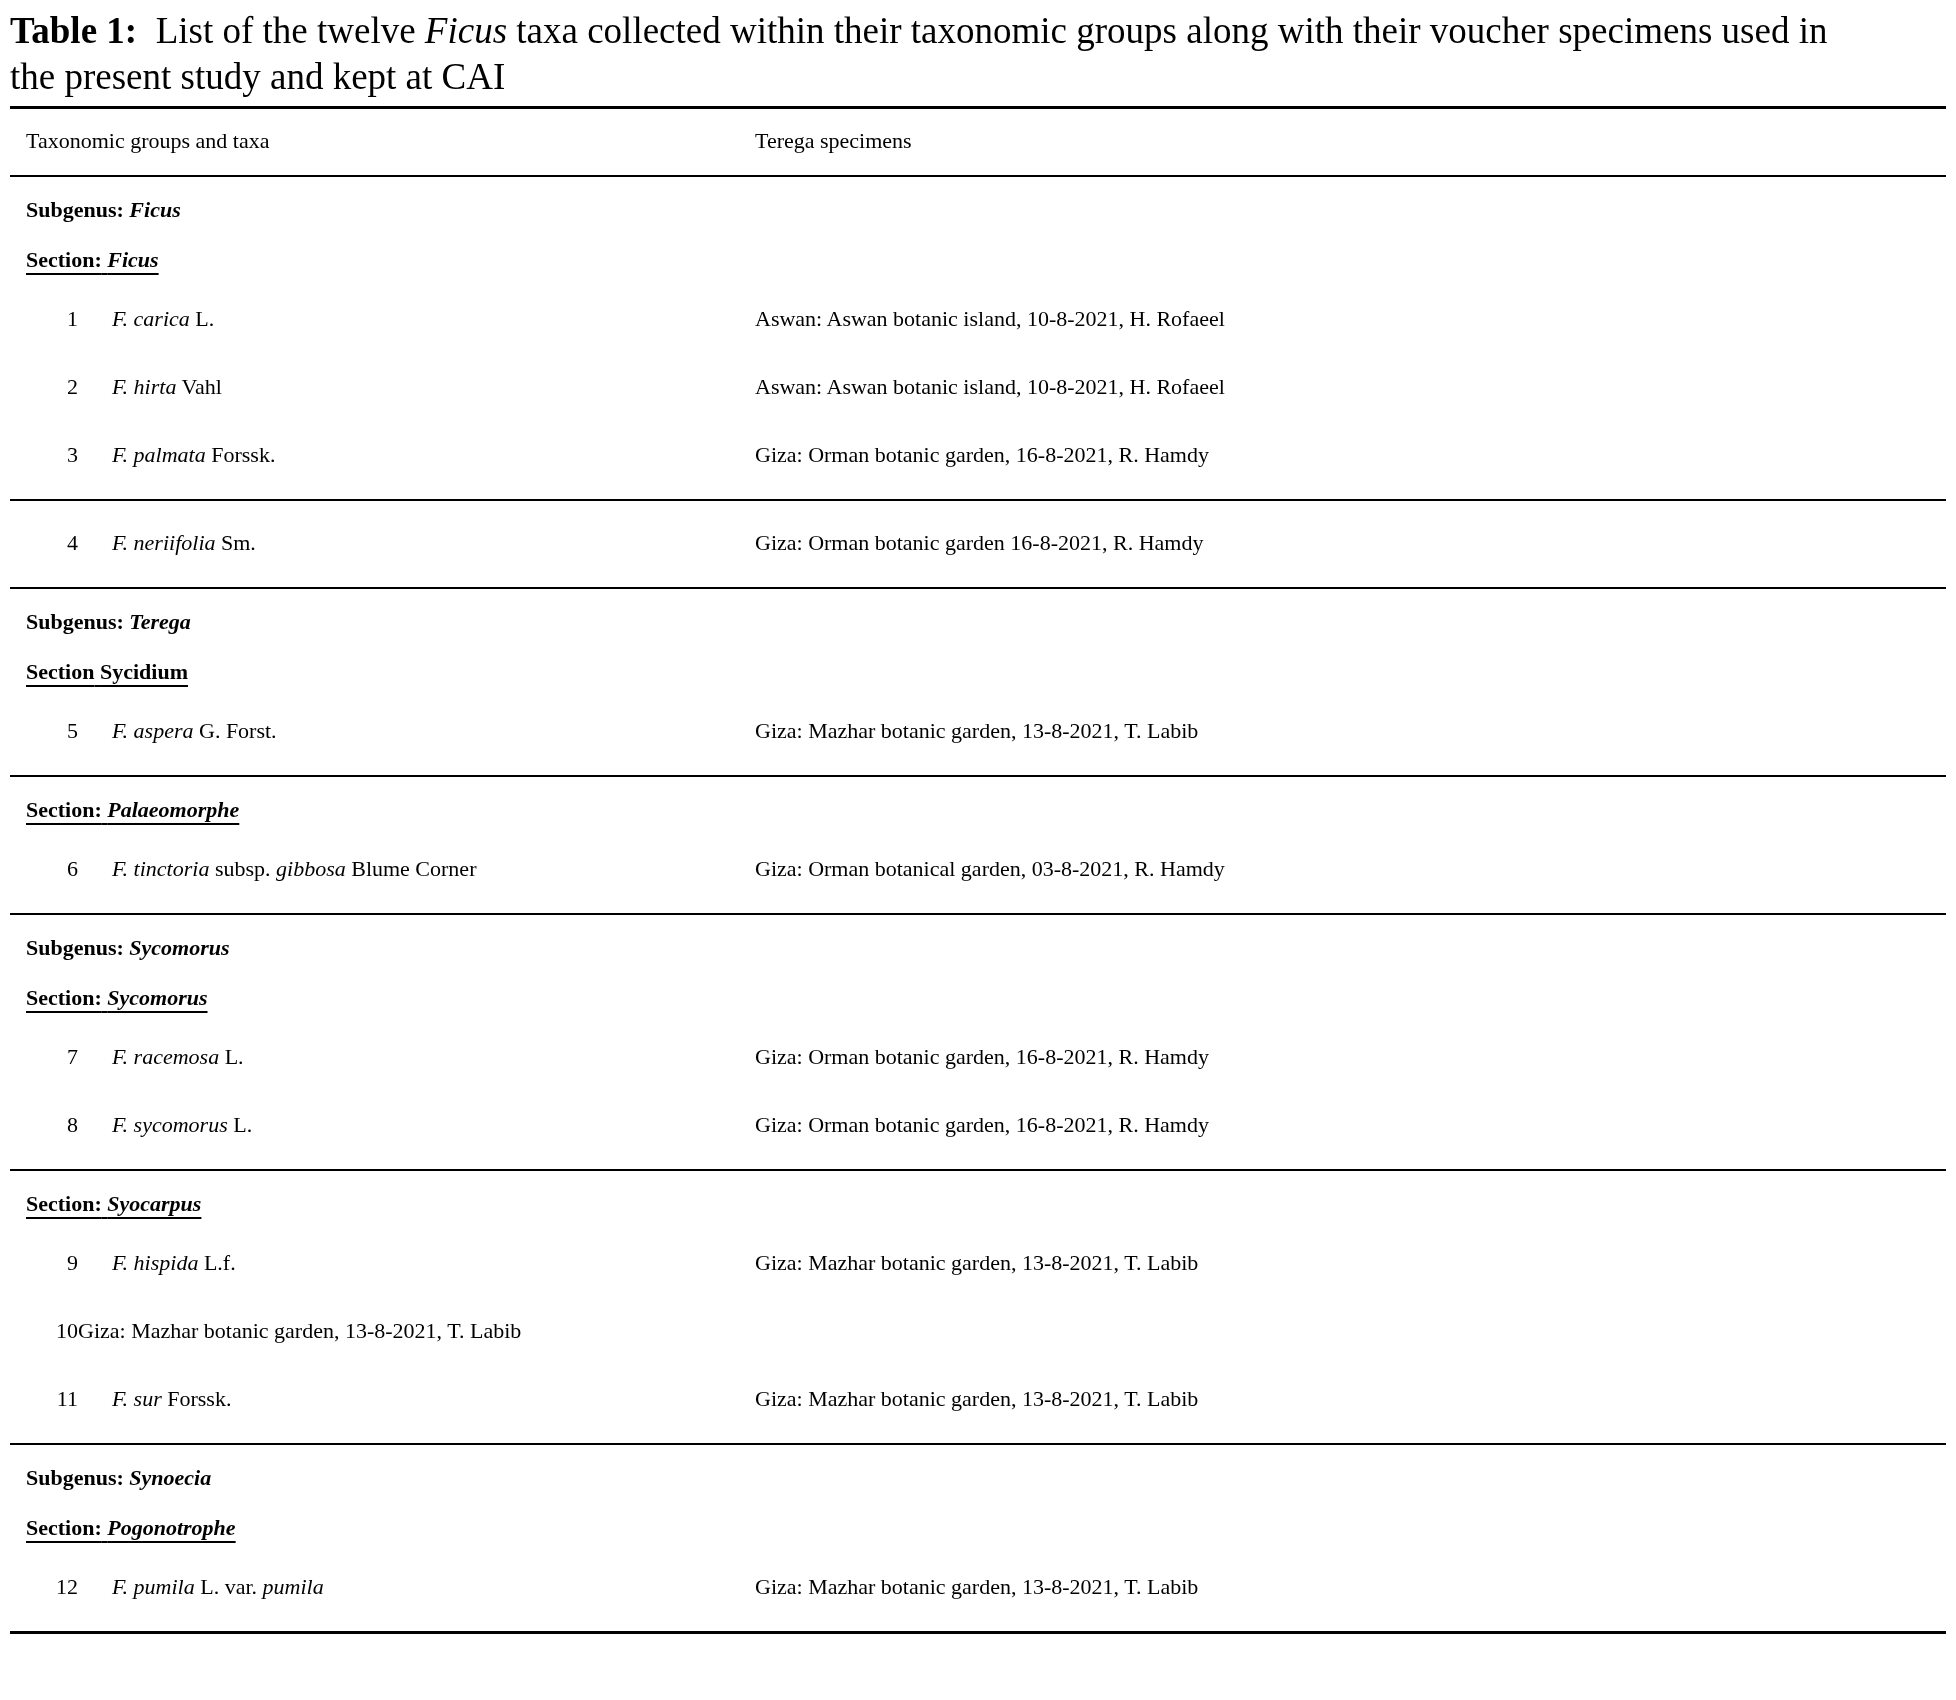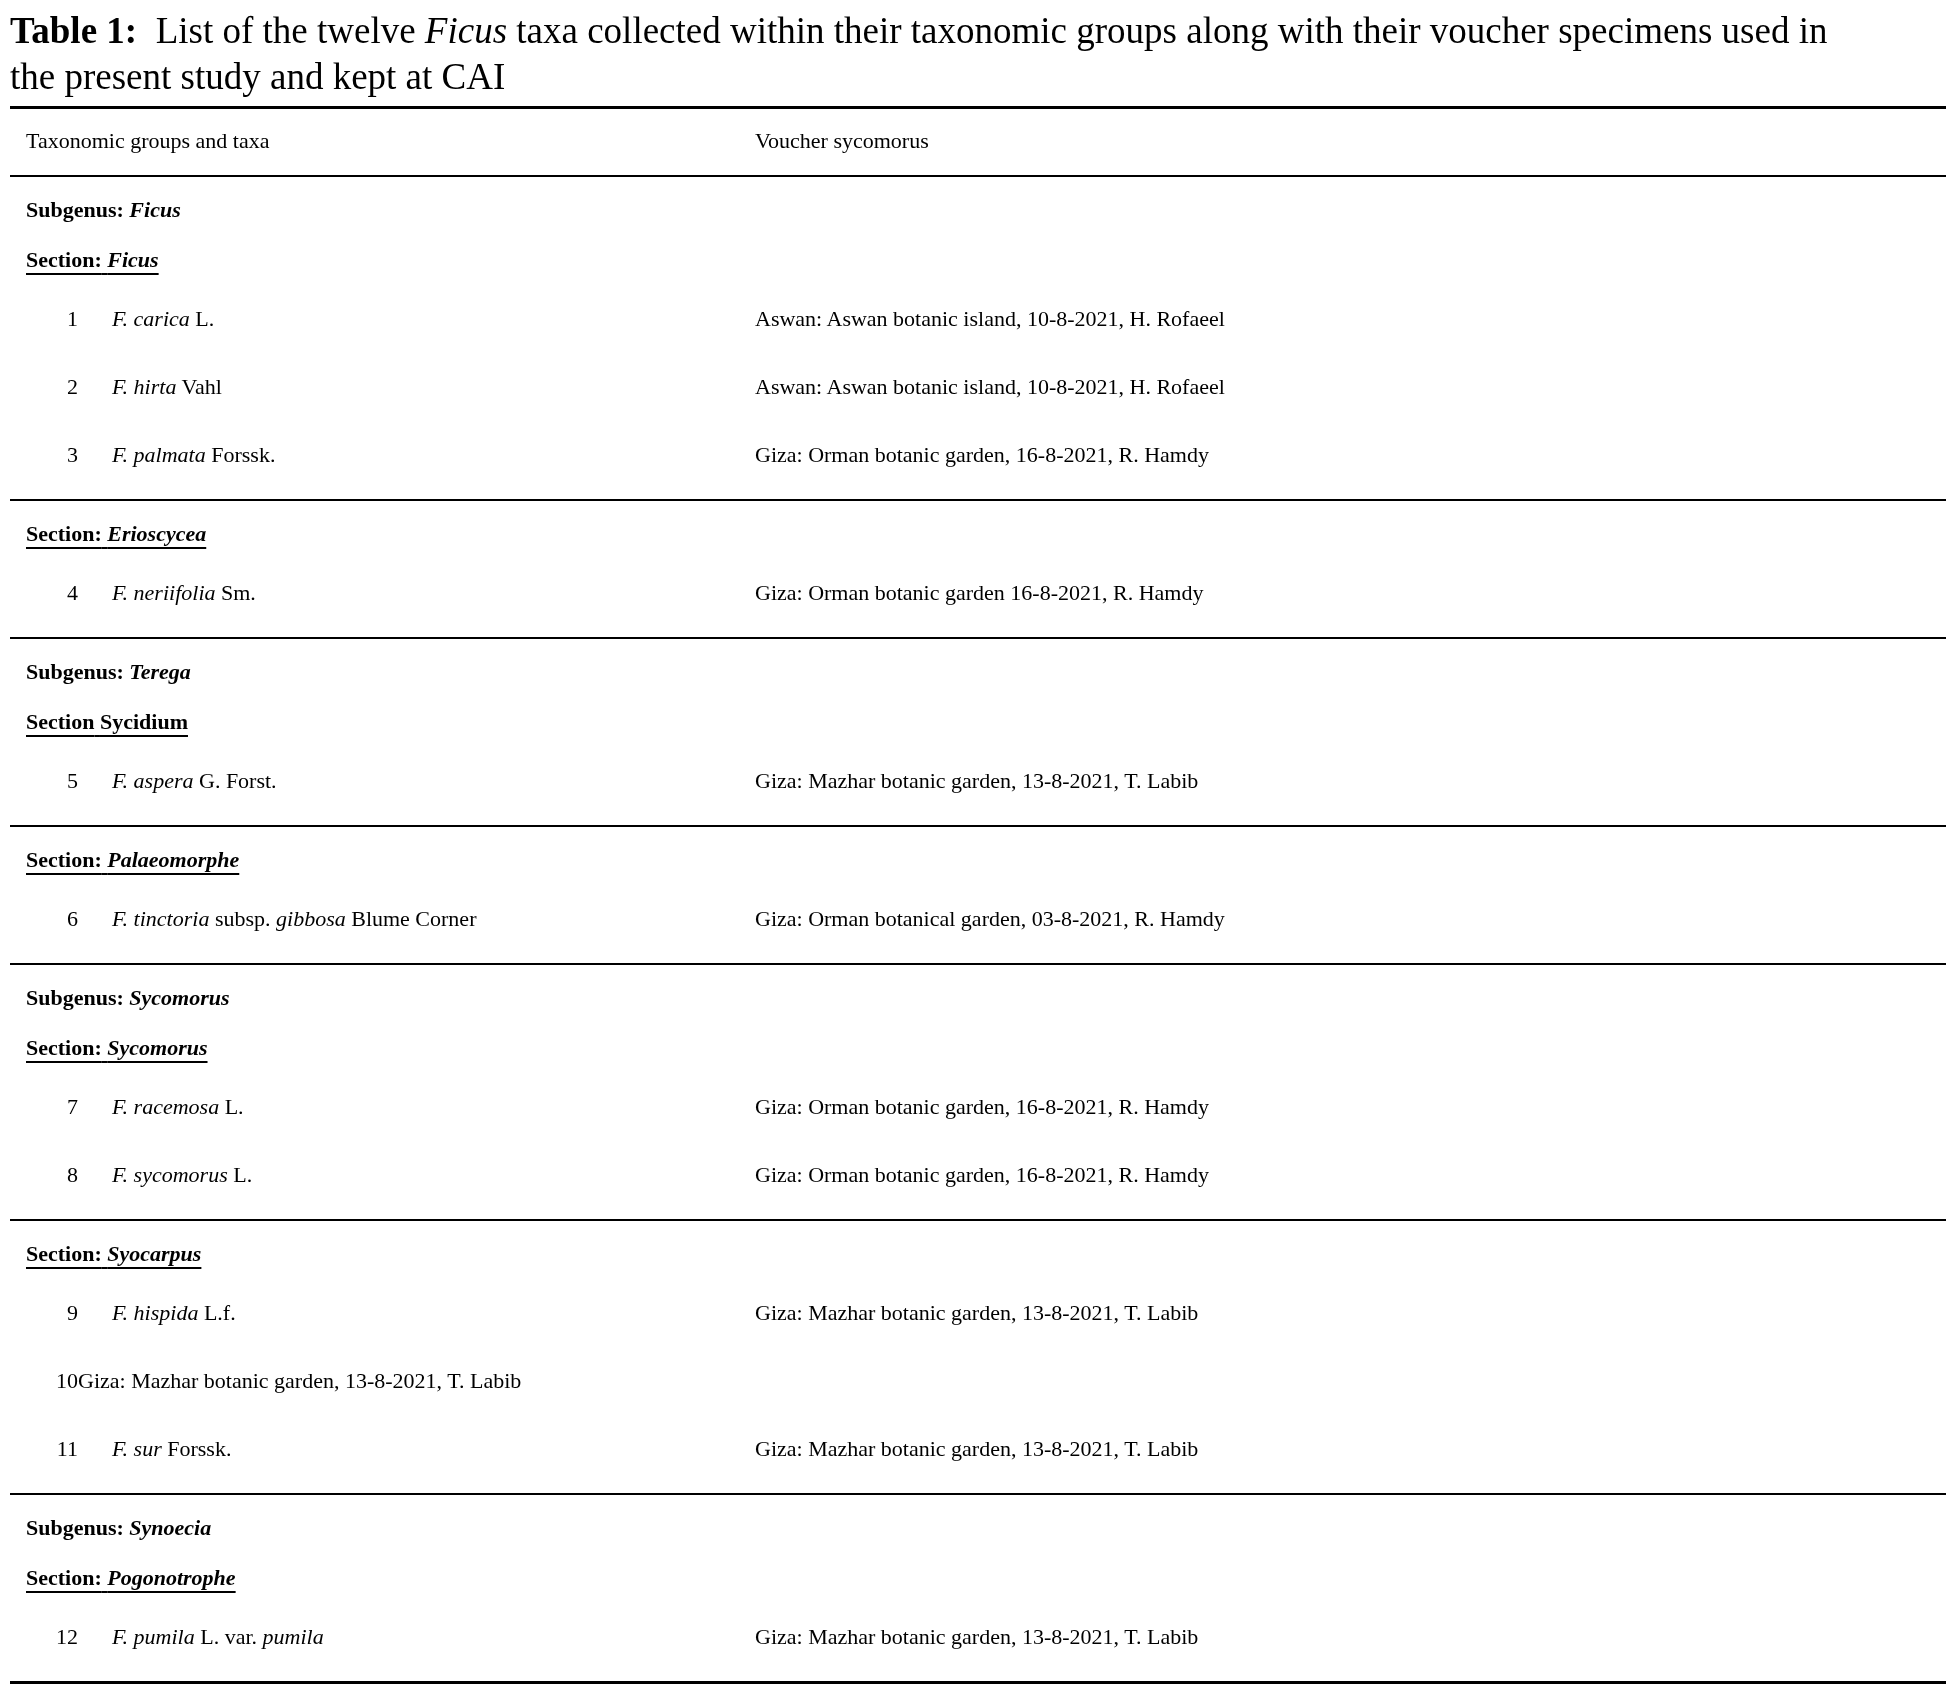--- a/index.html
+++ b/index.html
@@ -88,21 +88,21 @@
 <body>
 
 <div class="page">
 
   <p class="caption"><span class="bold">Table 1:</span>&nbsp; <span>List of the twelve</span> <span class="italic">Ficus</span> <span>taxa collected within their taxonomic groups along with their voucher specimens used in the present study and kept at CAI</span></p>
 
   <div class="table">
 
     <div class="header-row">
       <span class="col-taxa">Taxonomic groups and taxa</span>
-      <span class="col-voucher">Voucher sycomorus</span>
+      <span class="col-voucher">Terega specimens</span>
     </div>
 
     <div class="group">
       <div class="group-heading">
         <span>Subgenus:</span> <span class="italic">Ficus</span>
       </div>
       <div class="group-heading">
         <span class="gh-underlined"><span>Section:</span> <span class="italic">Ficus</span></span>
       </div>
 
@@ -117,23 +117,20 @@
         <span class="cell-voucher">Aswan: Aswan botanic island, 10-8-2021, H. Rofaeel</span>
       </div>
       <div class="data-row">
         <span class="cell-num">3</span>
         <span class="cell-taxon"><span class="italic">F. palmata</span> <span>Forssk.</span></span>
         <span class="cell-voucher">Giza: Orman botanic garden, 16-8-2021, R. Hamdy</span>
       </div>
     </div>
 
     <div class="group">
-      <div class="group-heading">
-        <span class="gh-underlined"><span>Section:</span> <span class="italic">Erioscycea</span></span>
-      </div>
       <div class="data-row">
         <span class="cell-num">4</span>
         <span class="cell-taxon"><span class="italic">F. neriifolia</span> <span>Sm.</span></span>
         <span class="cell-voucher">Giza: Orman botanic garden 16-8-2021, R. Hamdy</span>
       </div>
     </div>
 
     <div class="group">
       <div class="group-heading">
         <span>Subgenus:</span> <span class="italic">Terega</span>

